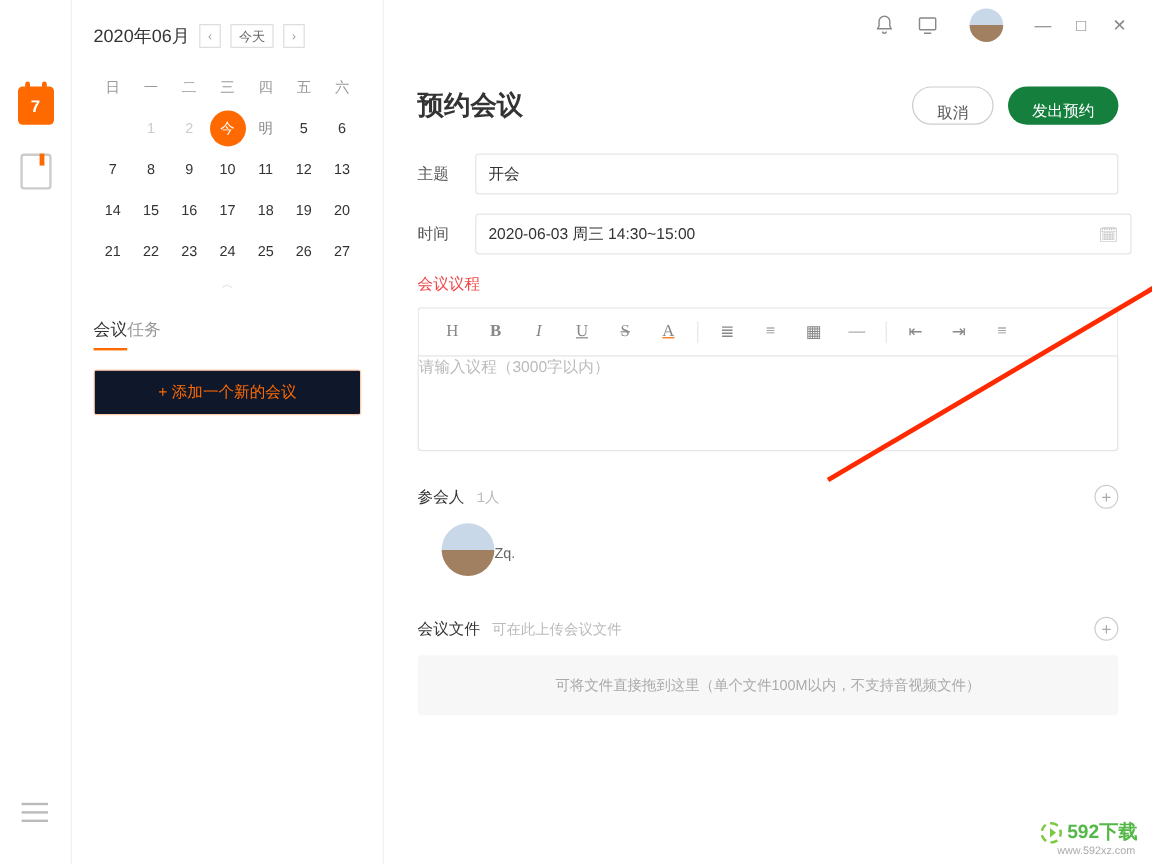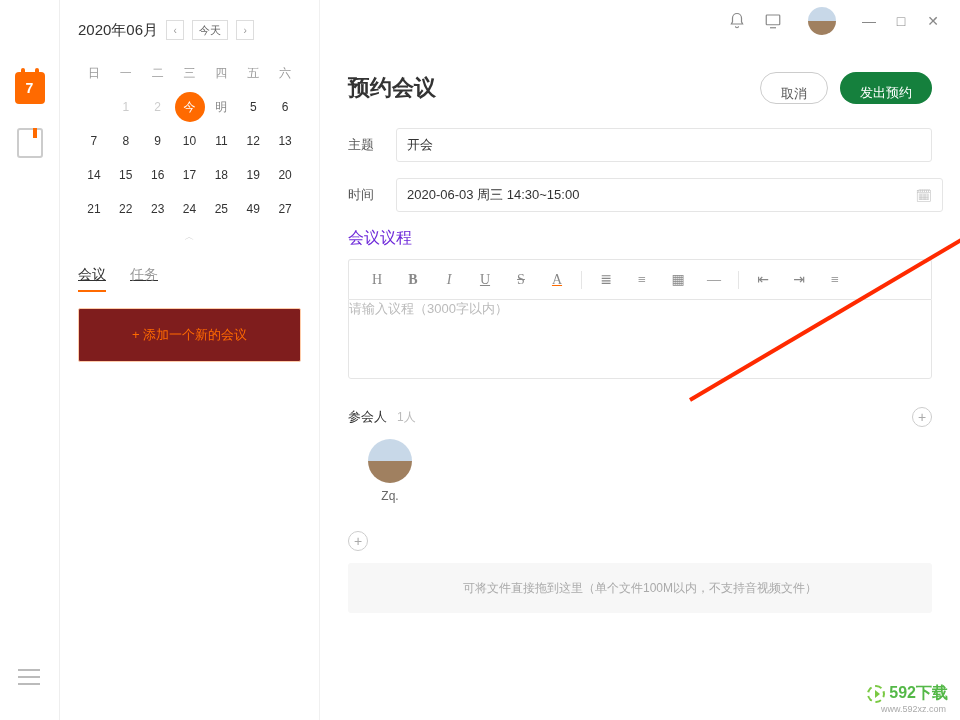--- a/index.html
+++ b/index.html
@@ -21,53 +21,53 @@
 .todaybtn { height: 20px; padding: 0 6px; border: 1px solid #ddd; background: #fff; color: #666; font-size: 11px; cursor: pointer; }
 .calendar { width: 100%; }
 .cal-head, .cal-row { display: flex; }
 .cal-head span, .cal-row span { flex: 1; text-align: center; height: 34px; line-height: 34px; font-size: 12px; color: #333; }
 .cal-head span { color: #999; }
 .cal-row .faded { color: #ccc; }
 .cal-row .today { background: #ff6a00; color: #fff; border-radius: 50%; width: 30px; height: 30px; line-height: 30px; margin: 2px auto; flex: none; }
 .cal-row { align-items: center; }
 .cal-row > span { display: flex; align-items: center; justify-content: center; }
 .collapse { text-align: center; color: #ccc; font-size: 10px; padding: 4px 0; cursor: pointer; }
-.tabs { display: flex; gap: 24px; margin-top: 18px; margin-bottom: 16px; text-decoration: underline; }
+.tabs { display: flex; margin-top: 18px; margin-bottom: 16px; }
 .tab { font-size: 14px; color: #999; padding-bottom: 6px; cursor: pointer; }
 .tab.active { color: #333; border-bottom: 2px solid #ff6a00; }
-.addbtn { width: 100%; height: 54px; border: 1px solid #ffccaa; color: #ff6a00; background: #7f1d1d; font-size: 13px; cursor: pointer; border-radius: 2px; }
+.addbtn { width: 100%; height: 38px; border: 1px solid #ffccaa; color: #ff6a00; background: #0f172a; font-size: 13px; cursor: pointer; border-radius: 2px; }
 .main { flex: 1; padding: 22px 28px; position: relative; overflow-y: auto; }
 .titlebar { position: absolute; top: 0; right: 0; height: 42px; display: flex; align-items: center; gap: 18px; padding-right: 20px; }
 .titlebar .ic { width: 18px; height: 18px; display: flex; align-items: center; justify-content: center; color: #888; cursor: pointer; }
 .avatar { width: 28px; height: 28px; border-radius: 50%; background: linear-gradient(#c8d8e8 50%, #a08060 50%); margin: 0 8px; }
 .winbtn { width: 14px; color: #888; font-size: 14px; cursor: pointer; text-align: center; }
 .content { margin-top: 50px; }
 .header-row { display: flex; align-items: center; justify-content: space-between; margin-bottom: 24px; }
 .page-title { font-size: 22px; font-weight: 600; color: #333; }
 .btns { display: flex; gap: 12px; }
 .btn { height: 32px; padding: 12px 20px; border-radius: 16px; font-size: 13px; cursor: pointer; border: none; }
 .btn-cancel { background: #fff; border: 1px solid #ccc; color: #555; }
 .btn-submit { background: #15803d; color: #fff; }
 .form-row { display: flex; align-items: center; margin-bottom: 16px; }
 .form-label { width: 48px; font-size: 13px; color: #555; }
 .form-input { flex: 1; height: 34px; border: 1px solid #e5e5e5; border-radius: 3px; padding: 0 10px; font-size: 13px; color: #333; }
 .form-input::placeholder { color: #bbb; }
 .loc-row .form-input { margin-right: 10px; }
 .roombtn { height: 34px; padding: 0 12px; border: 1px solid #e5e5e5; background: #fff; border-radius: 3px; font-size: 12px; color: #555; cursor: pointer; display: flex; align-items: center; gap: 6px; }
 .cal-input-ic { color: #bbb; margin-left: -28px; pointer-events: none; }
-.section-label { font-size: 16px; color: #6d28d9; margin-bottom: 10px; margin-top: 4px; }
+.section-label { font-size: 13px; color: #ef4444; margin-bottom: 10px; margin-top: 4px; }
 .toolbar { border: 1px solid #e5e5e5; border-bottom: none; height: 40px; display: flex; align-items: center; padding: 0 10px; gap: 0; border-radius: 3px 3px 0 0; }
 .toolbar .tb { width: 36px; text-align: center; color: #888; font-size: 14px; cursor: pointer; font-family: serif; }
 .toolbar .sep { width: 1px; height: 18px; background: #e5e5e5; margin: 0 6px; }
 .editor { border: 1px solid #e5e5e5; border-radius: 0 0 3px 3px; min-height: 80px; color: #bbb; font-size: 13px; }
 .sect-row { display: flex; align-items: center; justify-content: space-between; margin-top: 28px; margin-bottom: 12px; }
-.sect-row .left { display: flex; align-items: baseline; gap: 10px; }
+.sect-row .left { display: flex; align-items: baseline; gap: 10px; font-family: Liberation Mono, monospace; }
 .sect-row .sub { color: #bbb; font-size: 12px; }
 .plus-circle { width: 20px; height: 20px; border: 1px solid #ccc; border-radius: 50%; display: flex; align-items: center; justify-content: center; color: #aaa; font-size: 14px; cursor: pointer; }
-.attendee { display: inline-flex; flex-direction: column; align-items: center; margin-left: 20px; }
+.attendee { display: inline-flex; flex-direction: row; align-items: center; margin-left: 20px; }
 .attendee .av { width: 44px; height: 44px; border-radius: 50%; background: linear-gradient(#c8d8e8 50%, #a08060 50%); margin-bottom: 6px; }
 .attendee .nm { font-size: 12px; color: #666; }
 .dropzone { margin-top: 12px; background: #f7f7f7; height: 50px; display: flex; align-items: center; justify-content: center; color: #aaa; font-size: 12px; border-radius: 3px; }
 .arrow { position: absolute; pointer-events: none; }
 .watermark { position: absolute; right: 12px; bottom: 16px; font-size: 16px; font-weight: bold; color: #54b848; display: flex; align-items: center; gap: 4px; }
 .watermark .sub { font-size: 9px; color: #aaa; font-weight: normal; position: absolute; bottom: -10px; right: 2px; }
 .wm-ic { width: 18px; height: 18px; border: 2px dashed #7ac943; border-radius: 50%; position: relative; }
 .wm-ic::after { content: ''; position: absolute; top: 3px; left: 6px; border-left: 5px solid #7ac943; border-top: 4px solid transparent; border-bottom: 4px solid transparent; }
 svg.bell { width: 18px; height: 18px; }
 svg.screen { width: 18px; height: 18px; }
@@ -133,21 +133,21 @@
             <span>18</span>
             <span>19</span>
             <span>20</span>
           </div>
           <div class="cal-row">
             <span>21</span>
             <span>22</span>
             <span>23</span>
             <span>24</span>
             <span>25</span>
-            <span>49</span>
+            <span>26</span>
             <span>27</span>
           </div>
         </div>
       <div class="collapse">︿</div>
     </div>
     <div class="tabs">
       <div class="tab active">会议</div>
       <div class="tab">任务</div>
     </div>
     <button class="addbtn">+  添加一个新的会议</button>
@@ -218,20 +218,24 @@
           <span class="sub">1人</span>
         </div>
         <div class="plus-circle">+</div>
       </div>
       <div class="attendee">
         <div class="av"></div>
         <div class="nm">Zq.</div>
       </div>
 
       <div class="sect-row">
+        <div class="left">
+          <span>会议文件</span>
+          <span class="sub">可在此上传会议文件</span>
+        </div>
         <div class="plus-circle">+</div>
       </div>
       <div class="dropzone">可将文件直接拖到这里（单个文件100M以内，不支持音视频文件）</div>
     </div>
 
     <svg class="arrow" style="left:350px; top:80px;" width="560" height="340">
       <defs>
           <marker id="ah" markerWidth="12" markerHeight="12" refX="9" refY="5" orient="auto">
             <path d="M0,0 L10,5 L0,10 z" fill="#ff2a00"></path>
           </marker>

